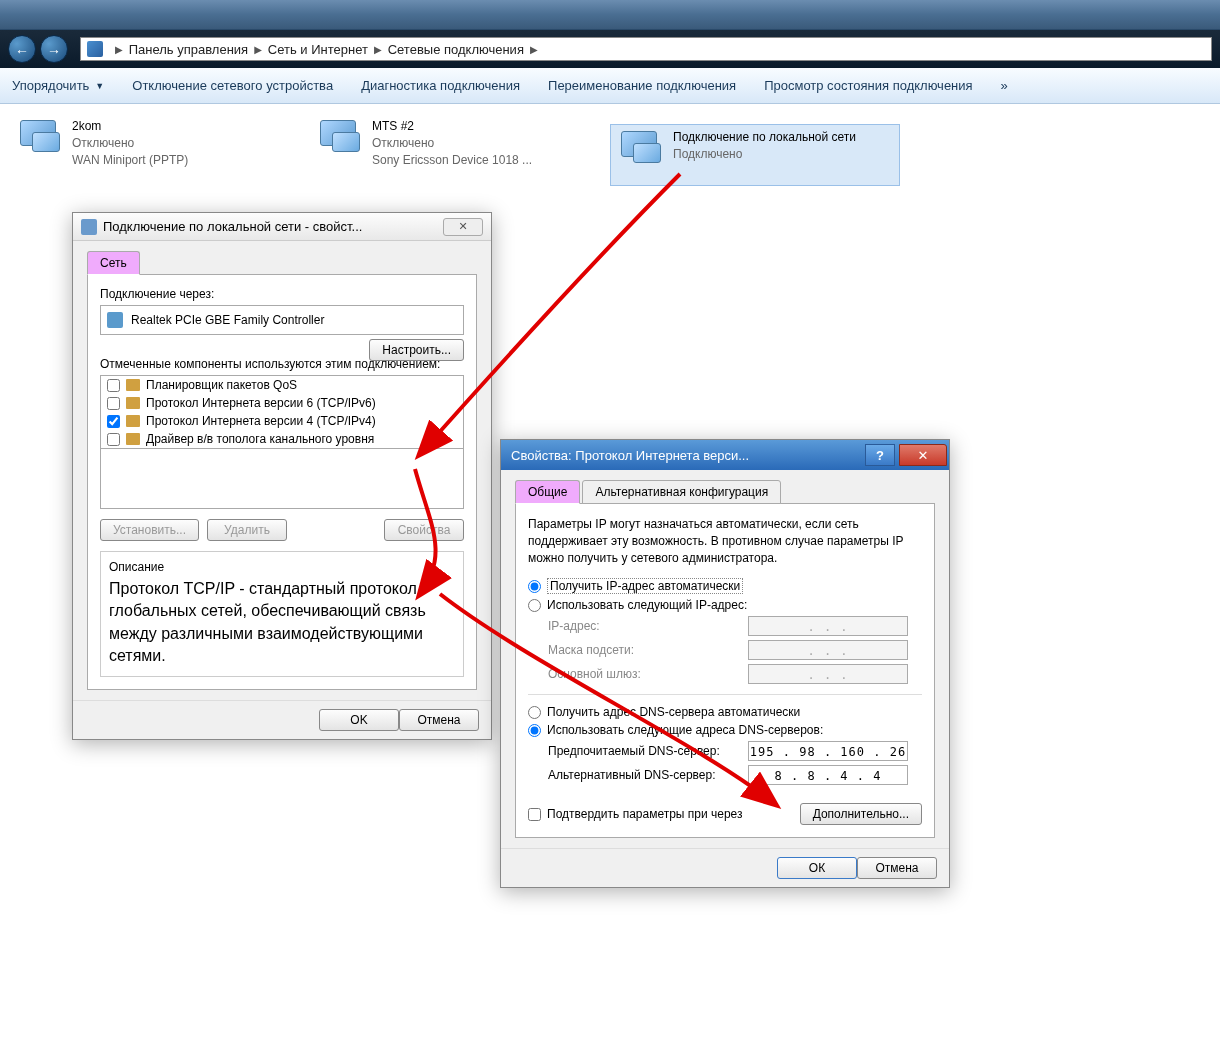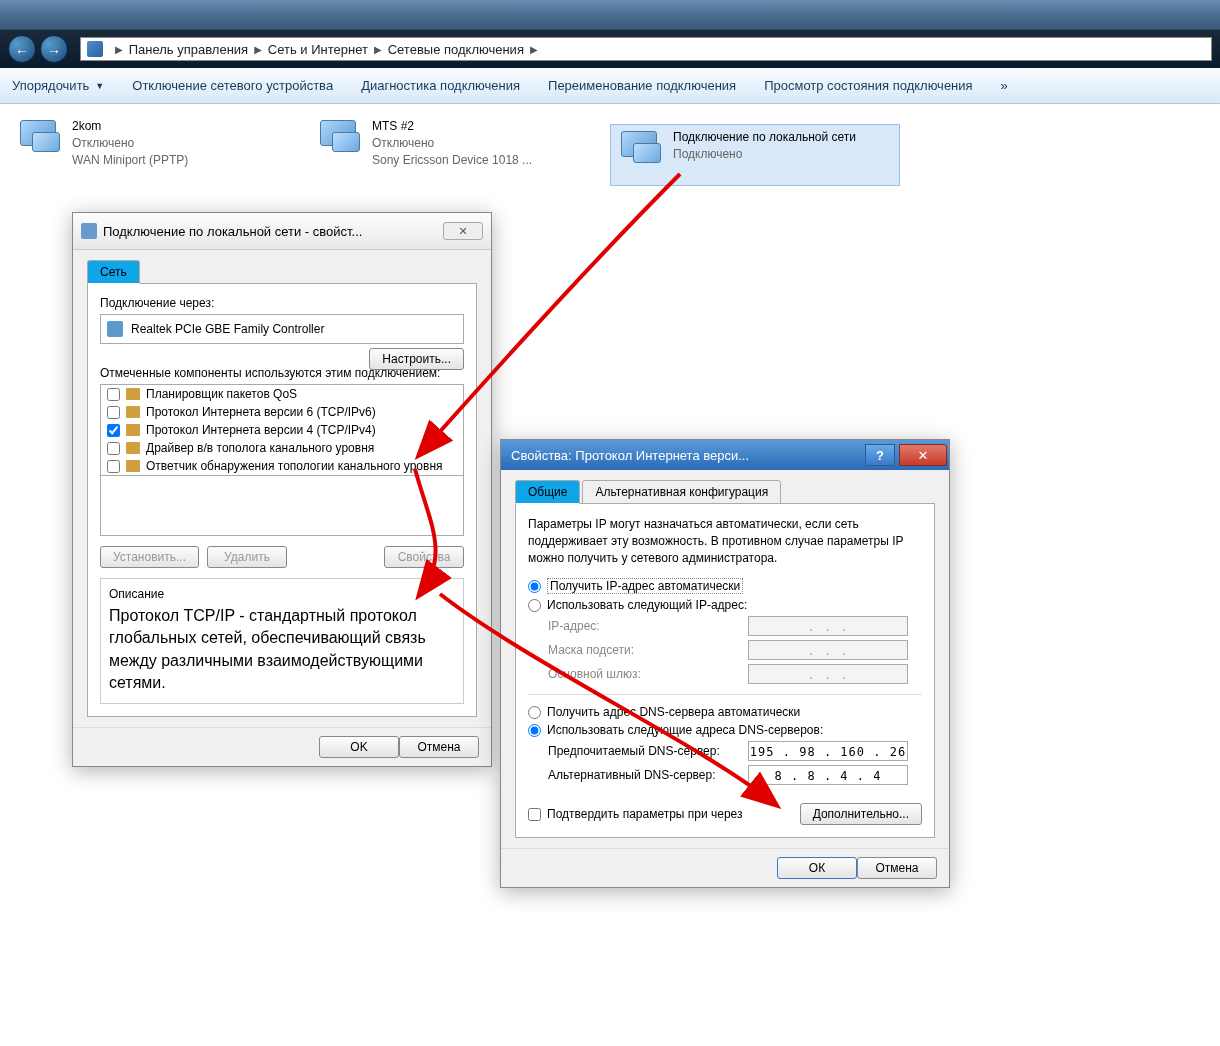--- a/index.html
+++ b/index.html
@@ -104,21 +104,21 @@
   .conn-name { color:#000; }
   .conn-status, .conn-device { color:#666; }
 
   .dialog {
     position: absolute;
     background: #f0f0f0;
     border: 1px solid #888;
     box-shadow: 0 4px 20px rgba(0,0,0,.3);
   }
   .dlg-title {
-    height: 37px;
+    height: 28px;
     background: linear-gradient(to bottom,#fdfdfd,#e8e8e8);
     border-bottom: 1px solid #ccc;
     display: flex;
     align-items: center;
     padding: 0 8px;
     font-size: 13px;
   }
   .dlg-title-icon {
     width:16px; height:16px;
     background:#6a9acc; border-radius:2px;
@@ -137,21 +137,21 @@
   .tabs { display:flex; margin-bottom: -1px;}
   .tab {
     padding: 4px 12px;
     border: 1px solid #aaa;
     background: #f0f0f0;
     font-size: 12px;
     border-top-left-radius: 3px;
     border-top-right-radius: 3px;
     margin-right: 2px;
   }
-  .tab.active { background:#0ea5e9; border-bottom:1px solid #fff; }
+  .tab.active { background:#f0abfc; border-bottom:1px solid #fff; }
   .tab-panel {
     border: 1px solid #aaa;
     background: #fff;
     padding: 12px;
   }
   .adapter-box {
     border: 1px solid #aaa;
     background: #fff;
     padding: 6px;
     margin-top: 4px;
@@ -341,25 +341,20 @@
           <div class="comp-row">
               <input type="checkbox" checked="" style="">
               <div class="ic2"></div>
               <span>Протокол Интернета версии 4 (TCP/IPv4)</span>
             </div>
           <div class="comp-row">
               <input type="checkbox" style="">
               <div class="ic2"></div>
               <span>Драйвер в/в тополога канального уровня</span>
             </div>
-          <div class="comp-row">
-              <input type="checkbox" style="">
-              <div class="ic2"></div>
-              <span>Ответчик обнаружения топологии канального уровня</span>
-            </div>
         </div>
         <div style="height:60px; border:1px solid #aaa; border-top:none; background:#fff;"></div>
         <div style="display:flex; gap:8px; margin-top:10px;">
           <span class="btn disabled">Установить...</span>
           <span class="btn disabled">Удалить</span>
           <span class="btn disabled" style="margin-left:auto;">Свойства</span>
         </div>
         <div class="fieldset">
           <div class="fieldset-legend">Описание</div>
           <div style="font-size:16px; line-height:1.4;">Протокол TCP/IP - стандартный протокол глобальных сетей, обеспечивающий связь между различными взаимодействующими сетями.</div>

